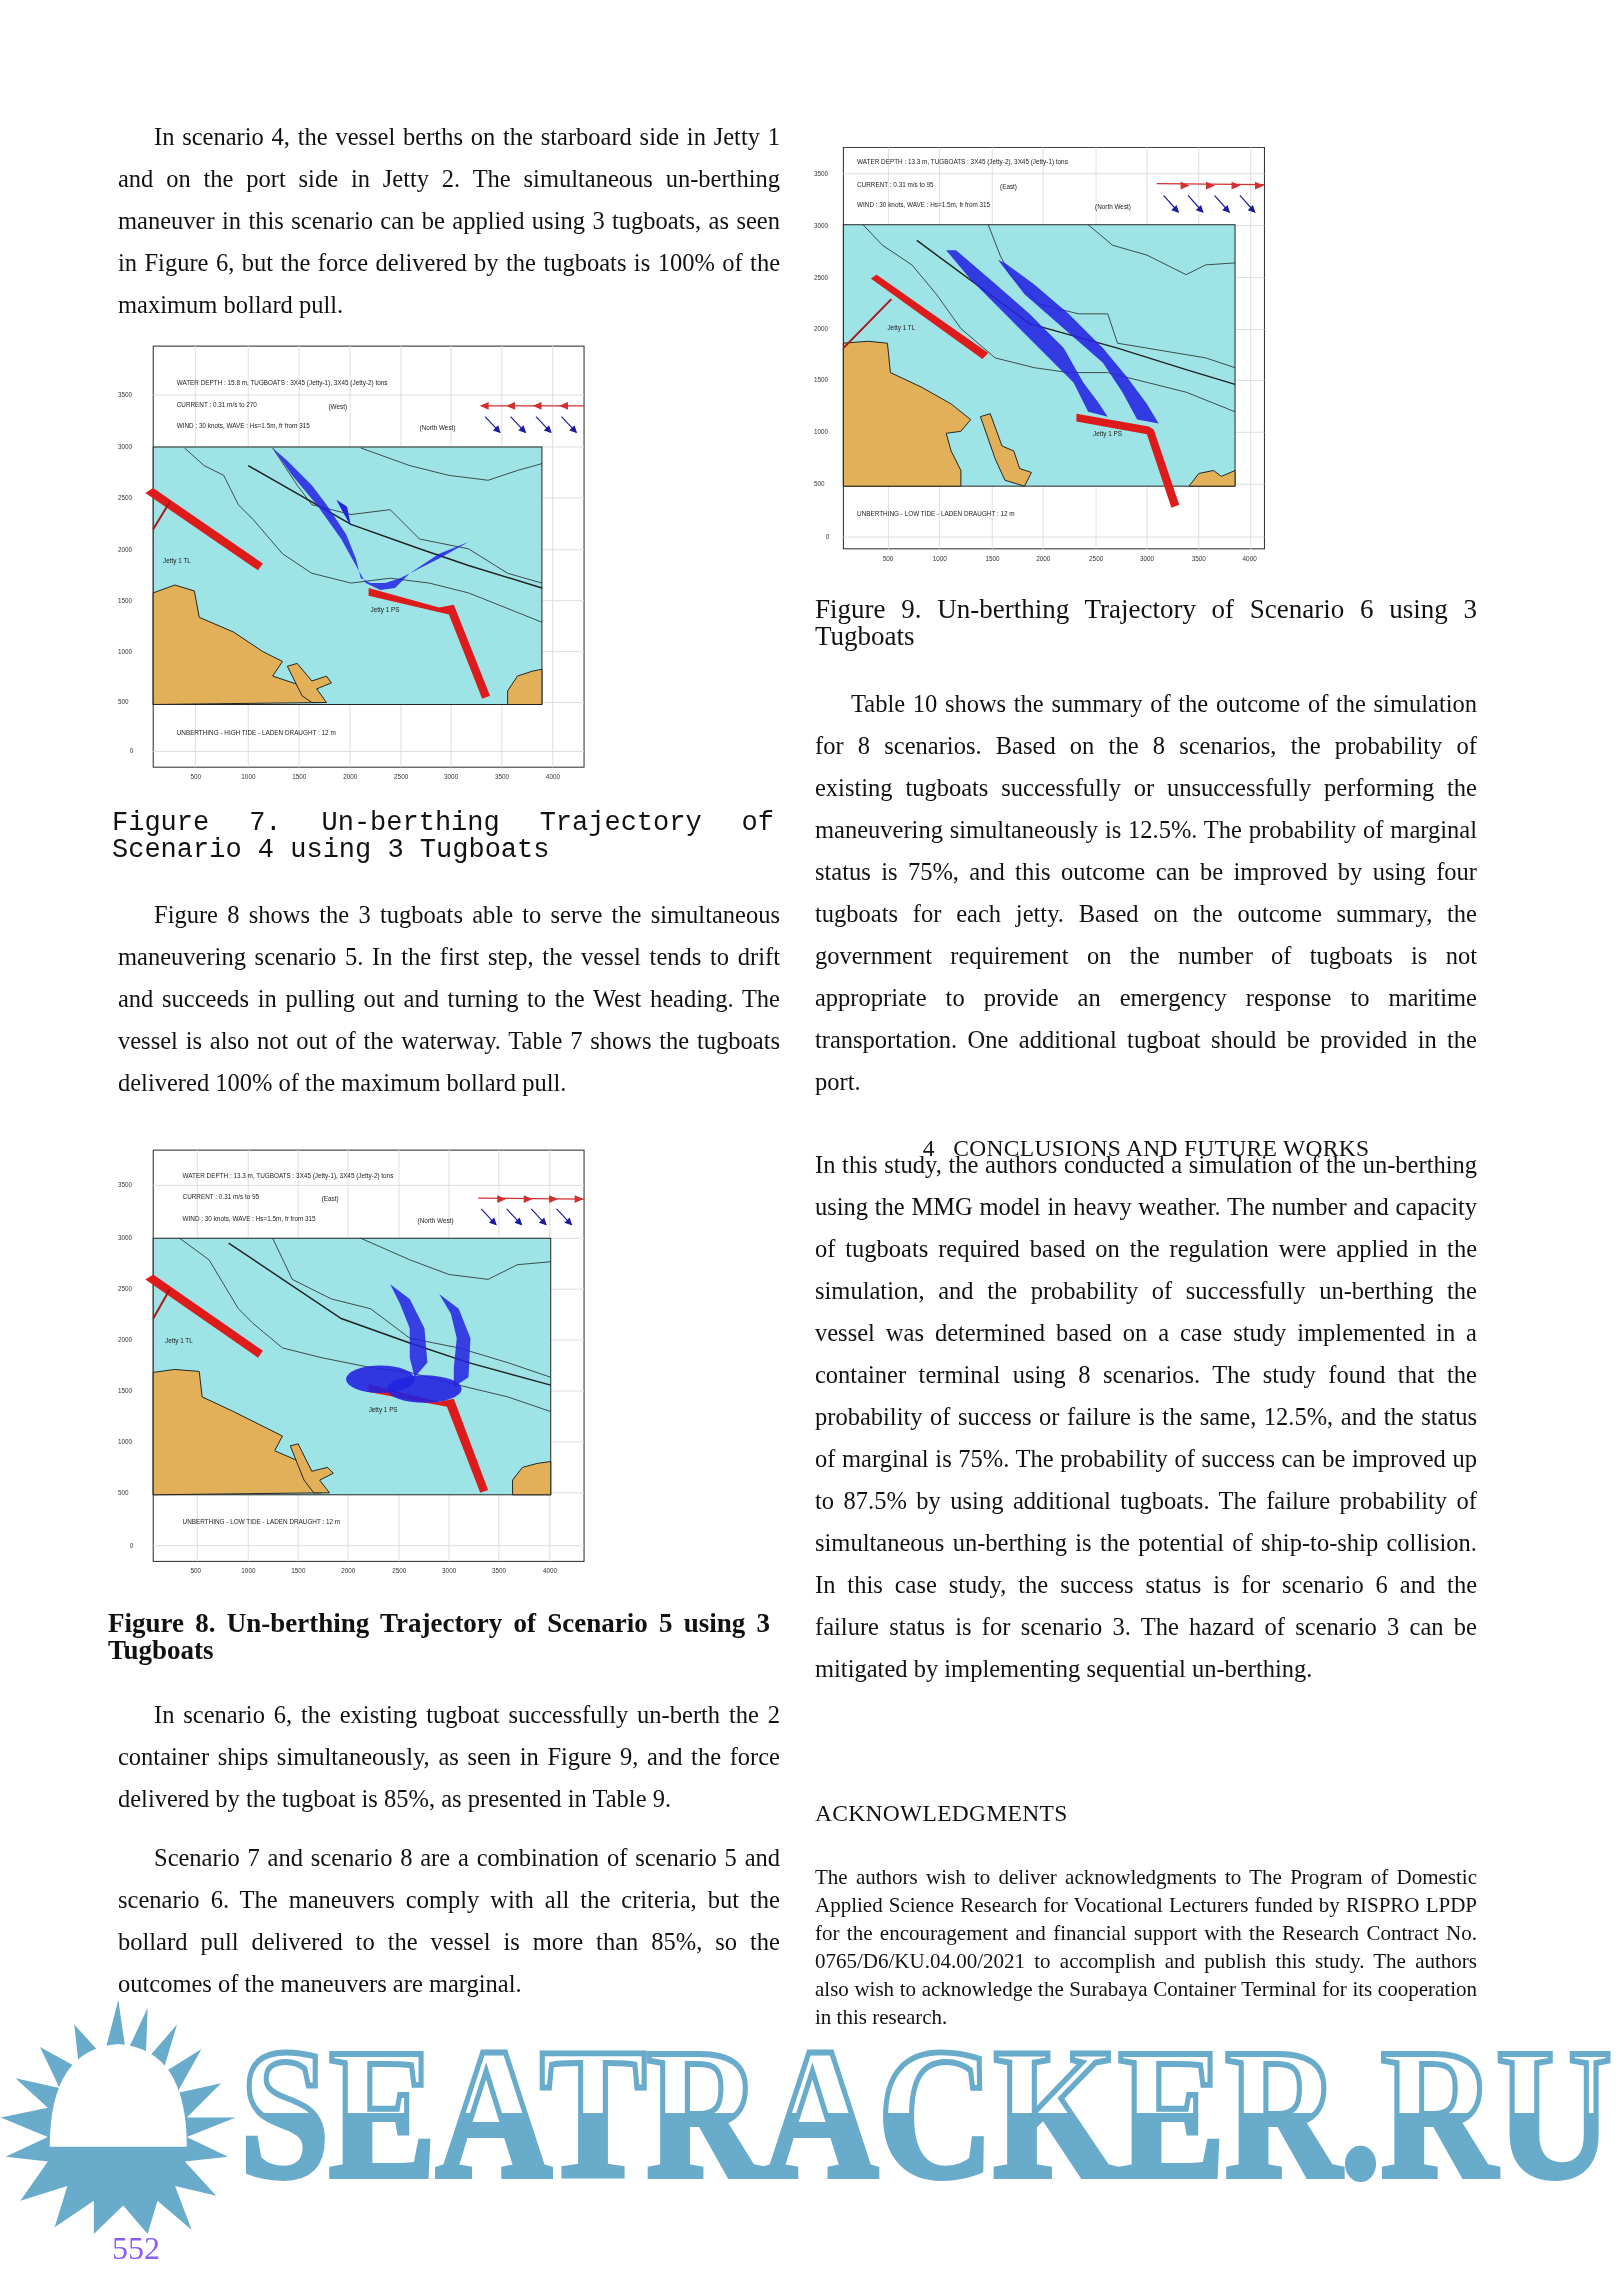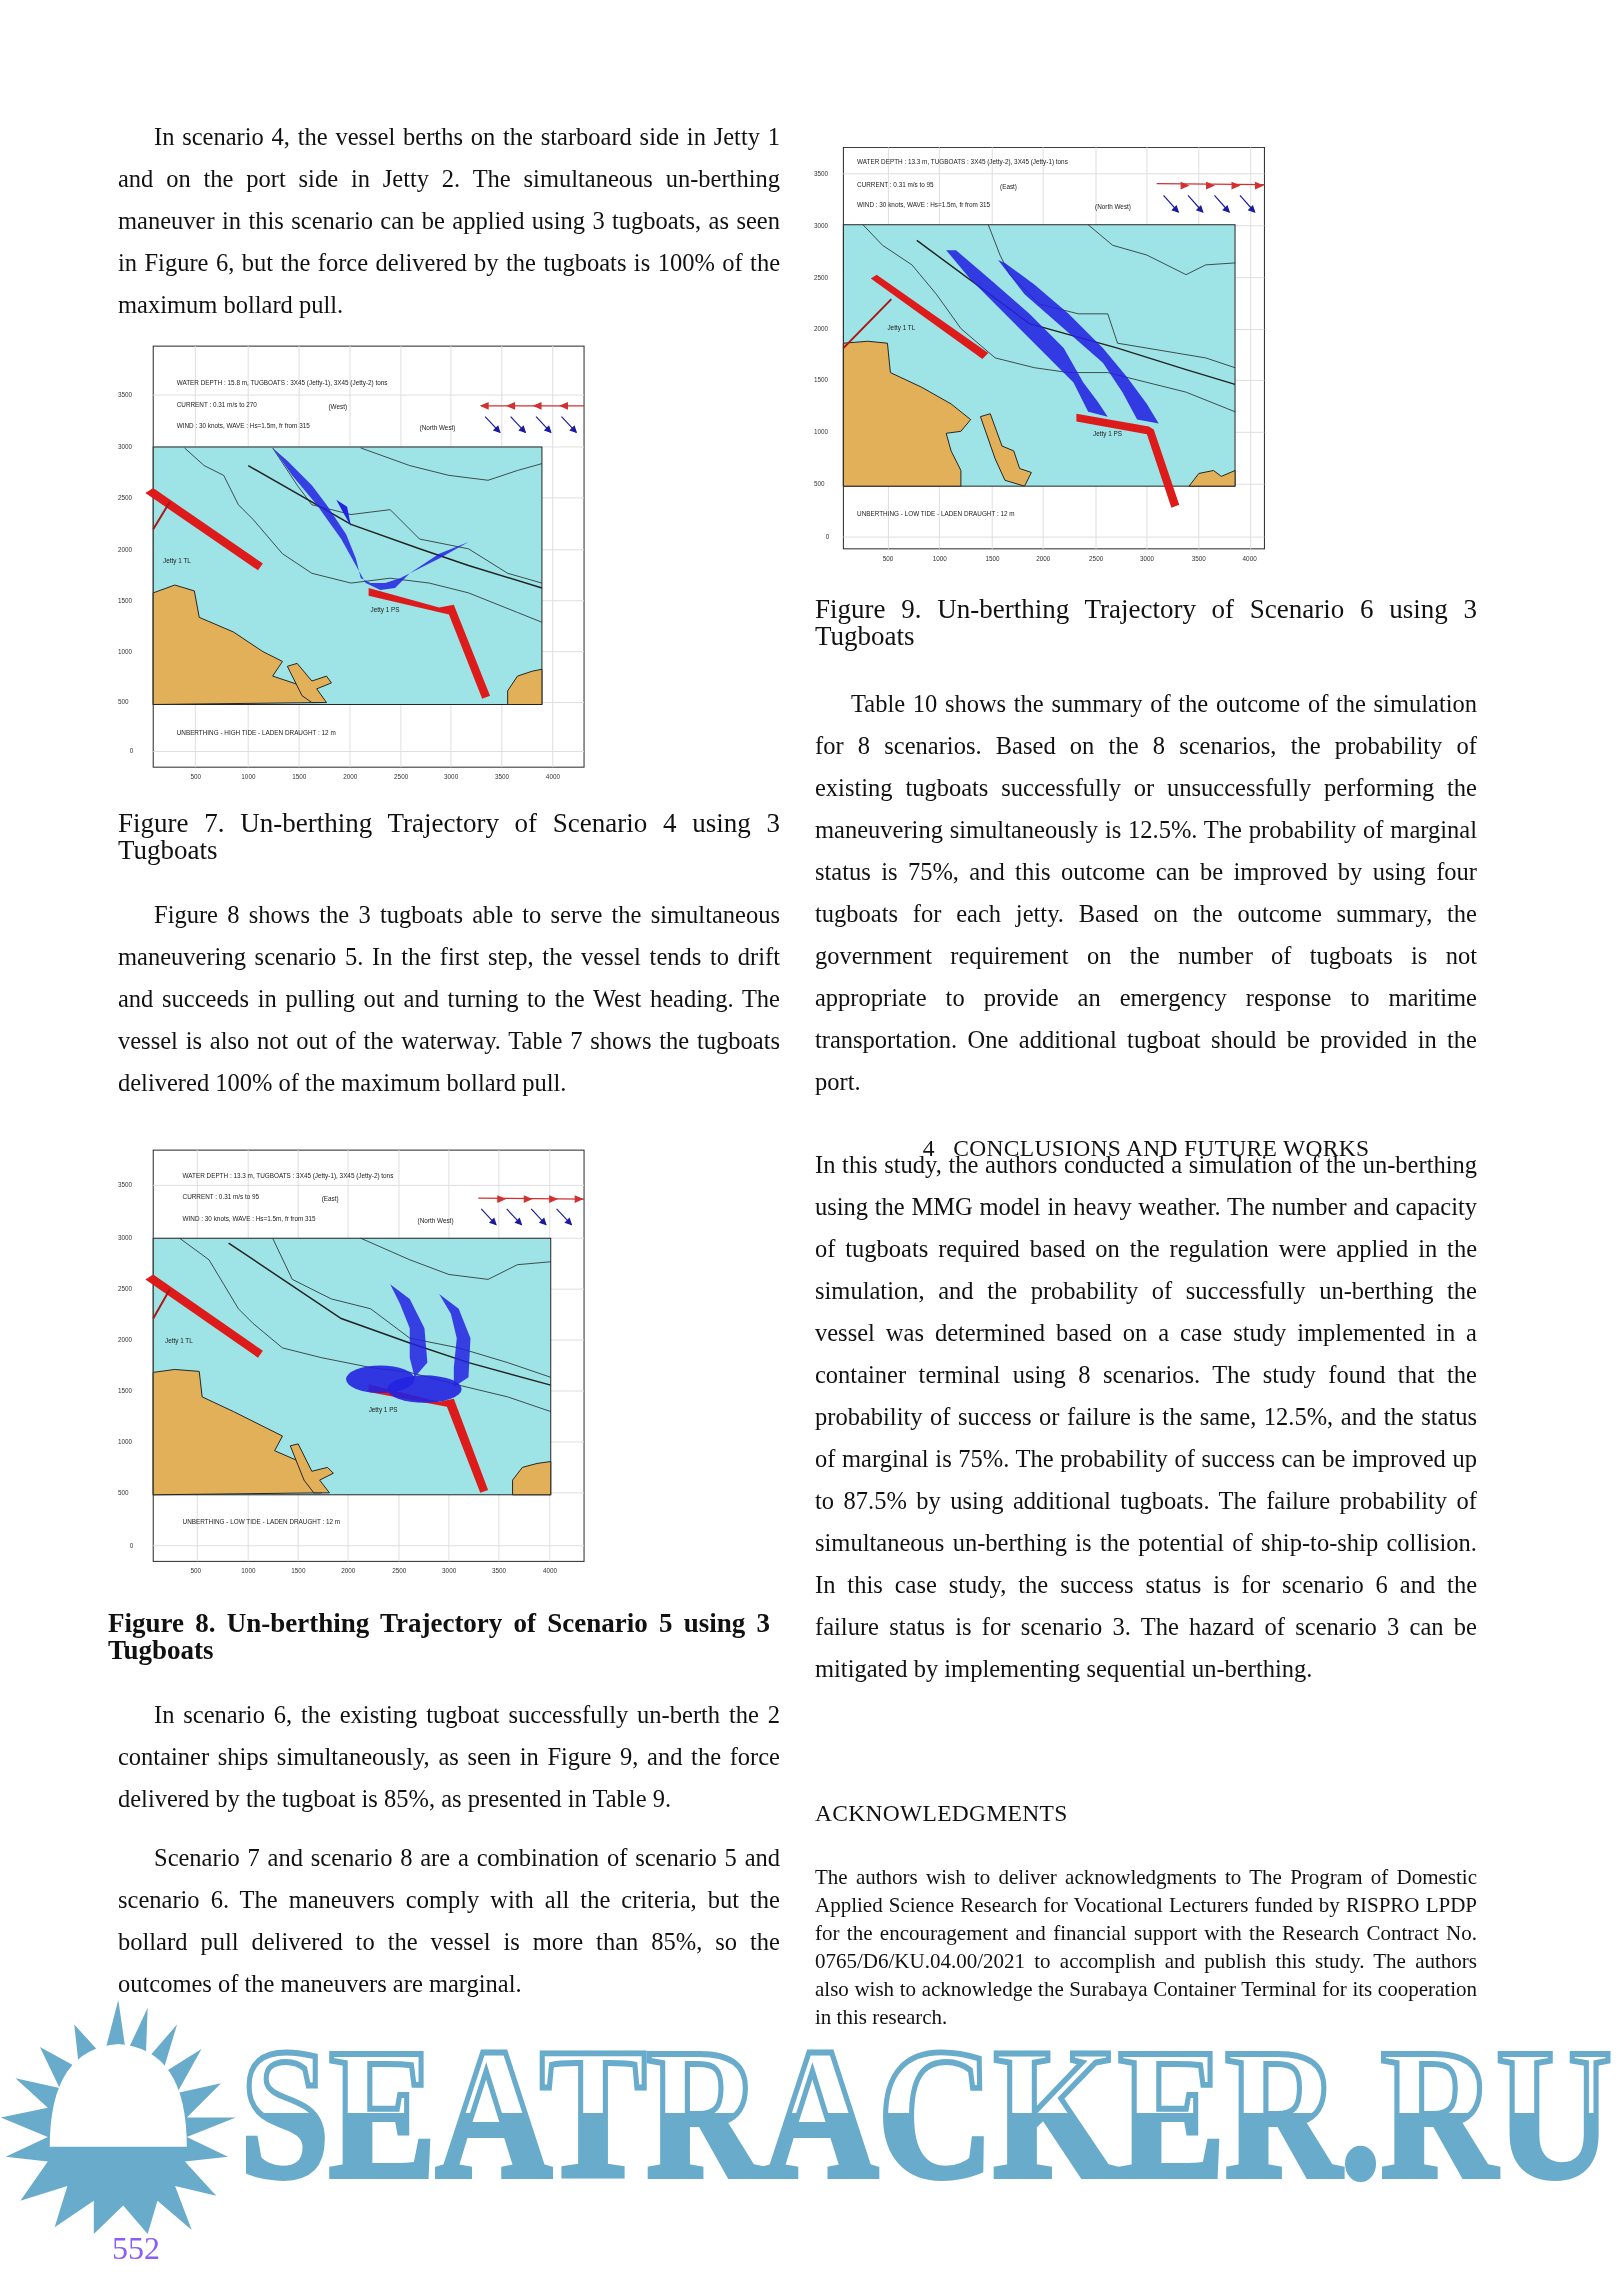--- a/index.html
+++ b/index.html
@@ -110,21 +110,21 @@
       <text class="tick" x="180" y="450">1500</text>
       <text class="tick" x="232" y="450">2000</text>
       <text class="tick" x="284" y="450">2500</text>
       <text class="tick" x="335" y="450">3000</text>
       <text class="tick" x="387" y="450">3500</text>
       <text class="tick" x="439" y="450">4000</text>
     </g>
   </svg>
 </div>
 
-<div class="col" style="left:118px; top:810px;">
+<div class="col" style="left:112px; top:810px;font-family:Liberation Mono, monospace;">
   <p class="caption">Figure 7. Un-berthing Trajectory of Scenario 4 using 3 Tugboats</p>
 </div>
 
 <div class="col" style="left:118px; top:894px;">
   <p class="para indent">Figure 8 shows the 3 tugboats able to serve the simultaneous maneuvering scenario 5. In the first step, the vessel tends to drift and succeeds in pulling out and turning to the West heading. The vessel is also not out of the waterway. Table 7 shows the tugboats delivered 100% of the maximum bollard pull.</p>
 </div>
 
 <div class="fig" style="left:116px; top:1142px;">
   <svg width="470" height="451" viewBox="0 0 480 460">
     <rect x="38" y="8" width="440" height="420" fill="#fff" stroke="#222" stroke-width="1"></rect>

